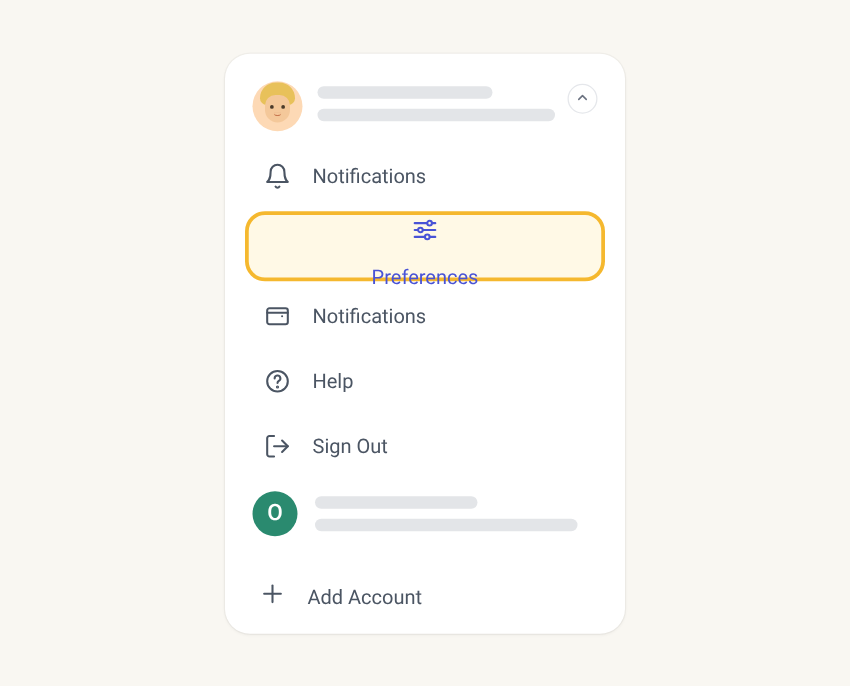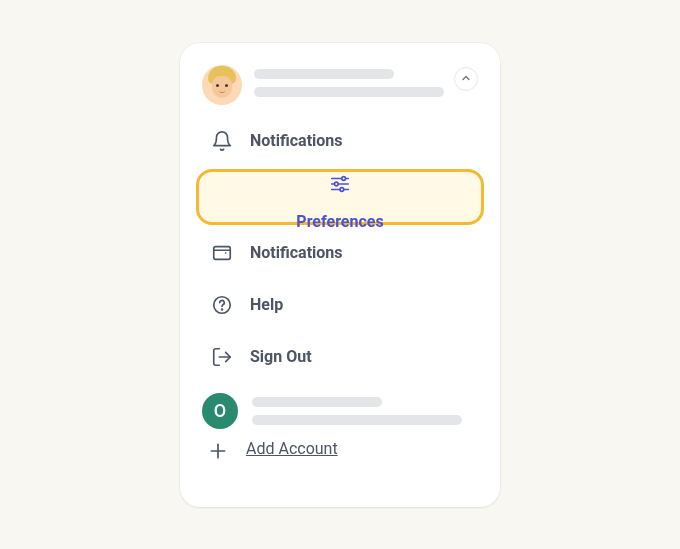--- a/index.html
+++ b/index.html
@@ -134,21 +134,21 @@
       height: 24px;
       display: flex;
       align-items: center;
       justify-content: center;
       flex-shrink: 0;
     }
     .menu-icon svg {
       stroke: #4b5563;
     }
     .menu-label {
-      font-weight: 700;
+      font-weight: 400;
       text-align: right;
     }
     .account-row {
       display: flex;
       align-items: flex-start;
       padding: 10px 6px 6px 6px;
     }
     .avatar-secondary {
       width: 36px;
       height: 36px;
@@ -164,29 +164,28 @@
     }
     .account-text {
       margin-left: 14px;
       flex: 1;
       padding-top: 4px;
     }
     .ph-3 { width: 130px; margin-bottom: 8px; }
     .ph-4 { width: 210px; }
     .add-account {
       display: flex;
-      align-items: flex-start;
+      align-items: flex-end;
       height: 48px;
       padding: 0 10px;
       cursor: pointer;
       color: #4b5563;
       font-size: 16px;
       gap: 16px;
       margin-top: 4px;
-      text-decoration: underline;
     }
     .add-icon {
       width: 24px;
       height: 24px;
       display: flex;
       align-items: center;
       justify-content: center;
     }
   </style>
 </head>

